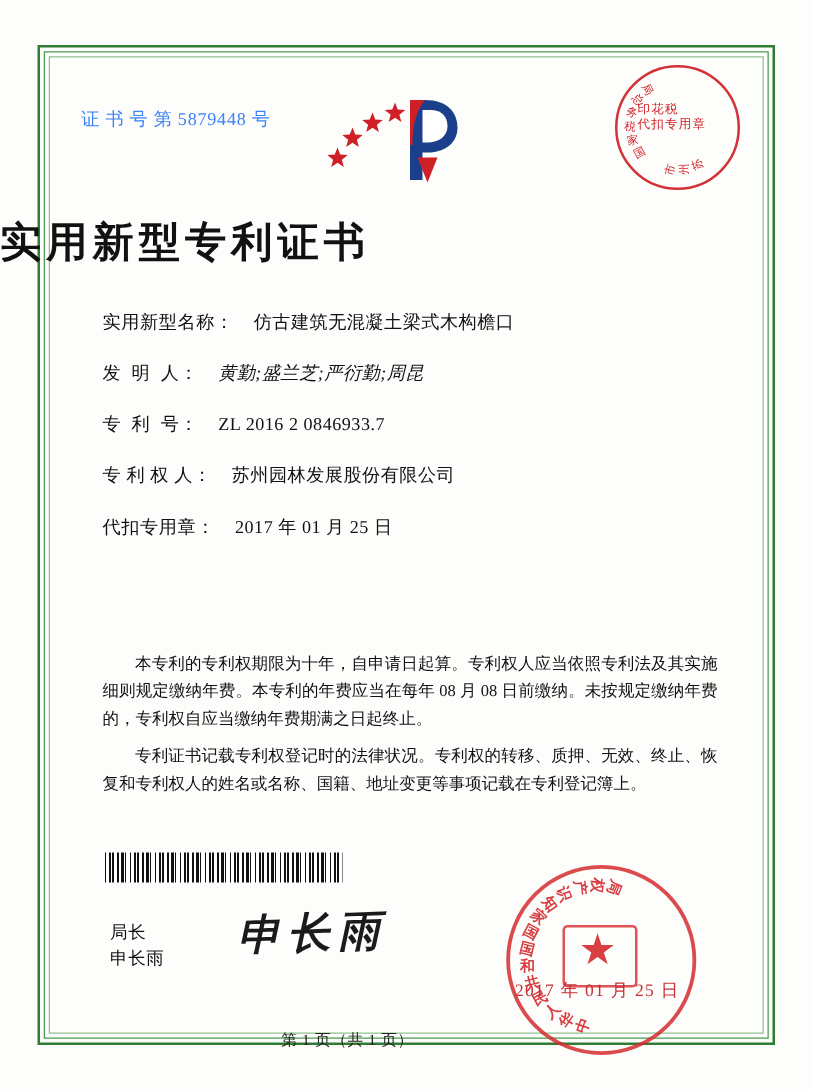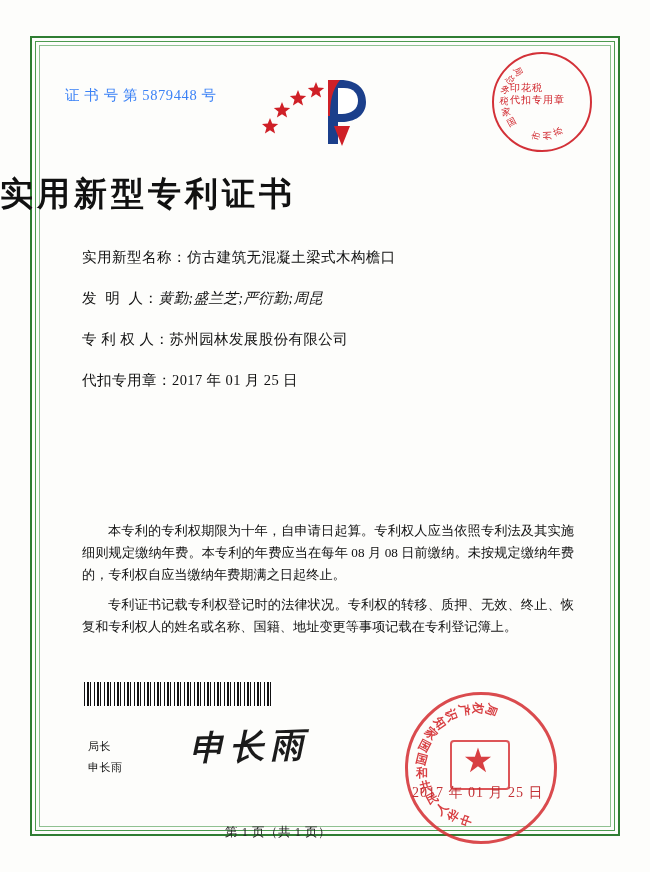--- a/index.html
+++ b/index.html
@@ -120,20 +120,21 @@
     left: 82px;
     top: 248px;
     width: 500px;
   }
   .field-row {
     display: flex;
     align-items: baseline;
     margin-bottom: 22px;
     font-size: 14.5px;
     color: #111;
+    gap: 16px;
   }
   .field-label {
     white-space: pre;
     letter-spacing: 0.5px;
   }
   .field-value {
     letter-spacing: 0.4px;
   }
   .field-value.italic {
     font-style: italic;
@@ -171,21 +172,21 @@
       #111 6px, #111 7px,
       #fff 7px, #fff 10px
     );
   }
 
   
   .sig-label {
     position: absolute;
     left: 88px;
     top: 736px;
-    font-size: 11px;
+    font-size: 14px;
     line-height: 21px;
     letter-spacing: 0.5px;
     color: #111;
   }
   .sig-hand {
     position: absolute;
     left: 190px;
     top: 724px;
     font-size: 34px;
     font-family: "Liberation Serif", serif;
@@ -314,20 +315,24 @@
   <div class="title">实用新型专利证书</div>
 
   <div class="fields">
     <div class="field-row">
       <span class="field-label">实用新型名称：</span>
       <span class="field-value">仿古建筑无混凝土梁式木构檐口</span>
     </div>
     <div class="field-row">
       <span class="field-label">发  明  人：</span>
       <span class="field-value italic">黄勤;盛兰芝;严衍勤;周昆</span>
+    </div>
+    <div class="field-row">
+      <span class="field-label">专  利  号：</span>
+      <span class="field-value">ZL 2016 2 0846933.7</span>
     </div>
     <div class="field-row">
       <span class="field-label">专 利 权 人：</span>
       <span class="field-value">苏州园林发展股份有限公司</span>
     </div>
     <div class="field-row">
       <span class="field-label">代扣专用章：</span>
       <span class="field-value">2017 年 01 月 25 日</span>
     </div>
   </div>

